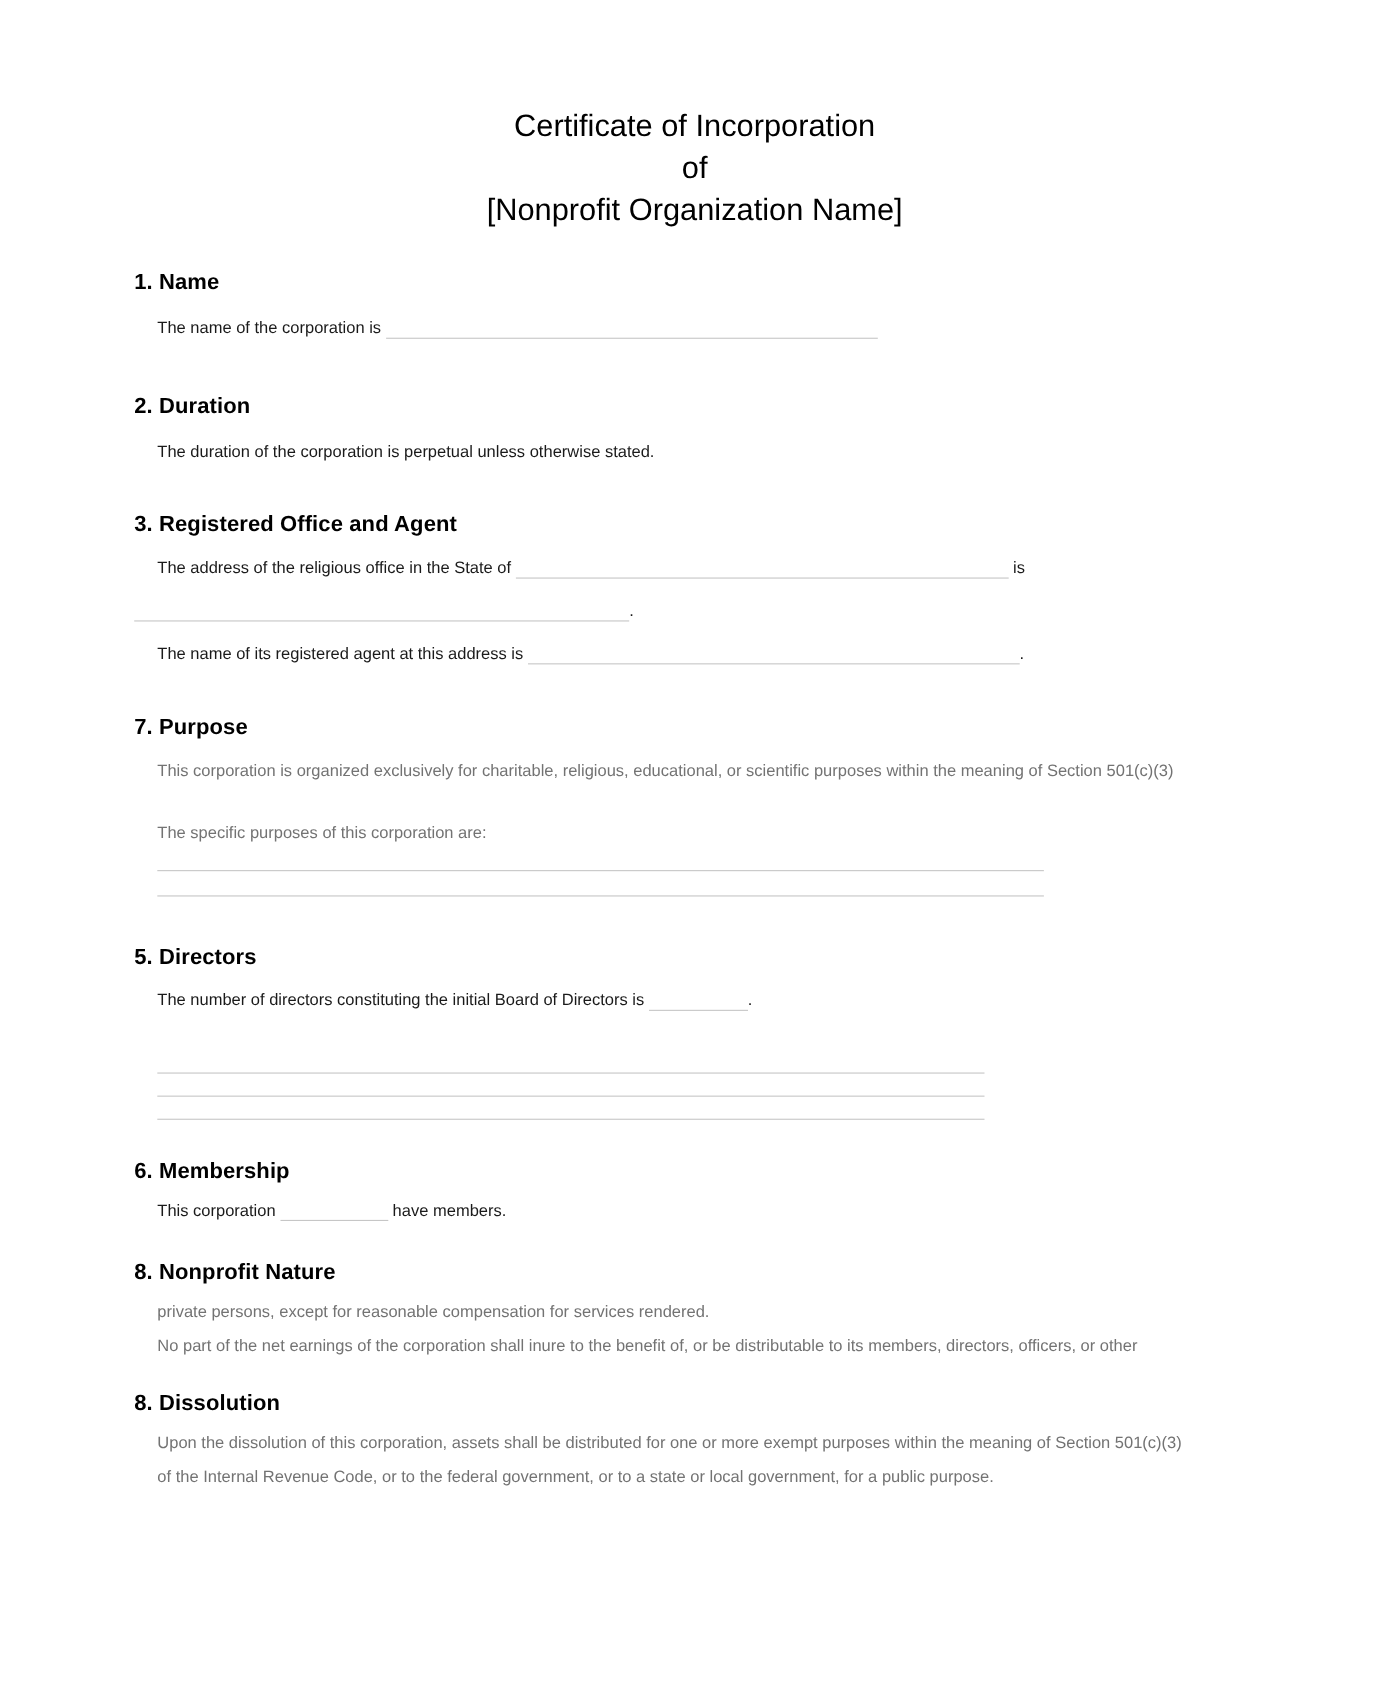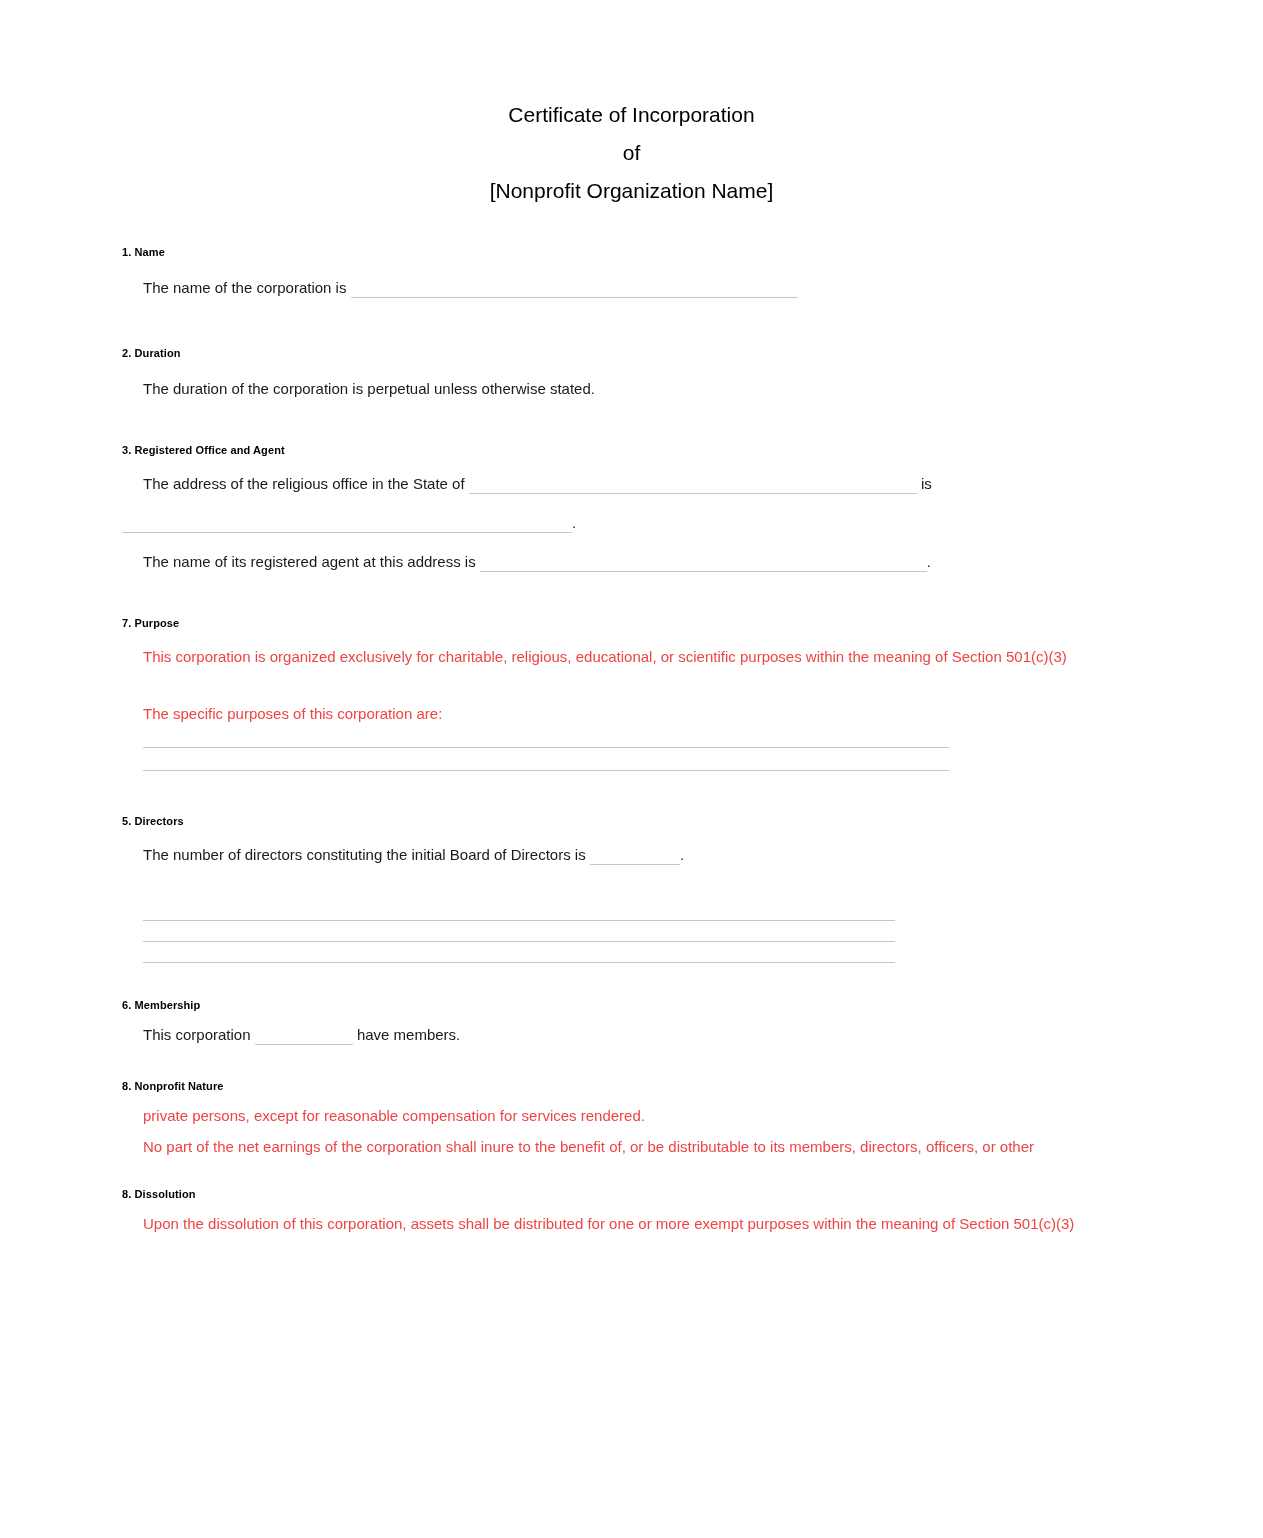--- a/index.html
+++ b/index.html
@@ -20,58 +20,58 @@
     position: relative;
     width: 1263px;
     height: 1538px;
     background: #ffffff;
     box-sizing: border-box;
   }
 
   
   .doc-title {
     text-align: center;
-    font-size: 21px;
+    font-size: 28px;
     font-weight: 400;
     line-height: 38px;
     color: #000000;
     padding-top: 96px;
   }
   .doc-title .tline { display: block; }
 
   
   .content {
     margin-top: 36px;
     padding-left: 122px;
     padding-right: 92px;
   }
 
   
   .section { margin-bottom: 0; }
 
   .sec-heading {
-    font-size: 11px;
+    font-size: 20px;
     font-weight: bold;
     color: #000000;
     letter-spacing: 0.1px;
     margin: 0;
     padding: 0;
   }
 
   .sec-body {
     padding-left: 21px;
     font-size: 15px;
     color: #1a1a1a;
     line-height: 31px;
   }
 
   .para {
     font-size: 15px;
     line-height: 31px;
-    color: #ef4444;
+    color: #737373;
     margin: 0;
   }
 
   
   .blank {
     display: inline-block;
     border-bottom: 1.6px solid #c6c6c6;
     height: 20px;
     vertical-align: -5px;
   }
@@ -221,17 +221,18 @@
       </div>
     </div>
 
     <div class="sp-26"></div>
 
     <div class="section">
       <div class="sec-heading">8. Dissolution</div>
       <div class="sp-8"></div>
       <div class="sec-body">
         <div class="para">Upon the dissolution of this corporation, assets shall be distributed for one or more exempt purposes within the meaning of Section 501(c)(3)</div>
+        <div class="para">of the Internal Revenue Code, or to the federal government, or to a state or local government, for a public purpose.</div>
       </div>
     </div>
 
   </div>
 </div>
 
 </body></html>

